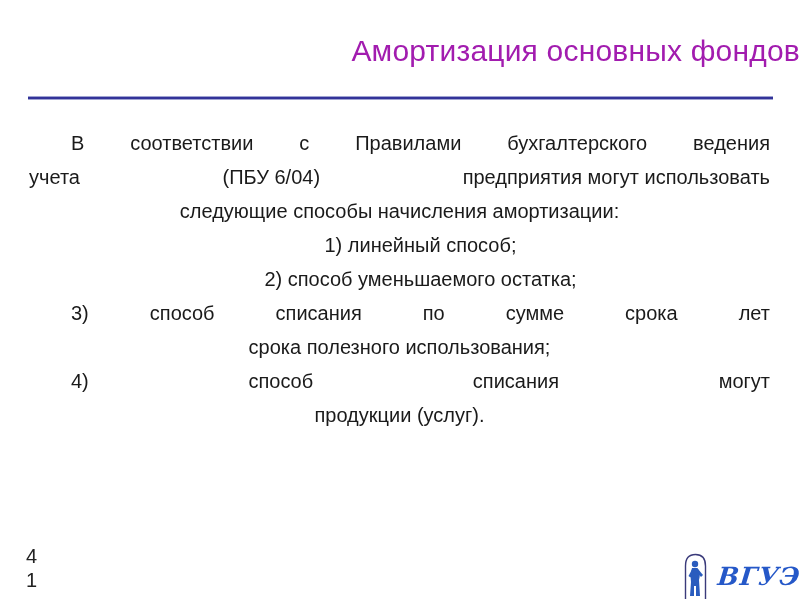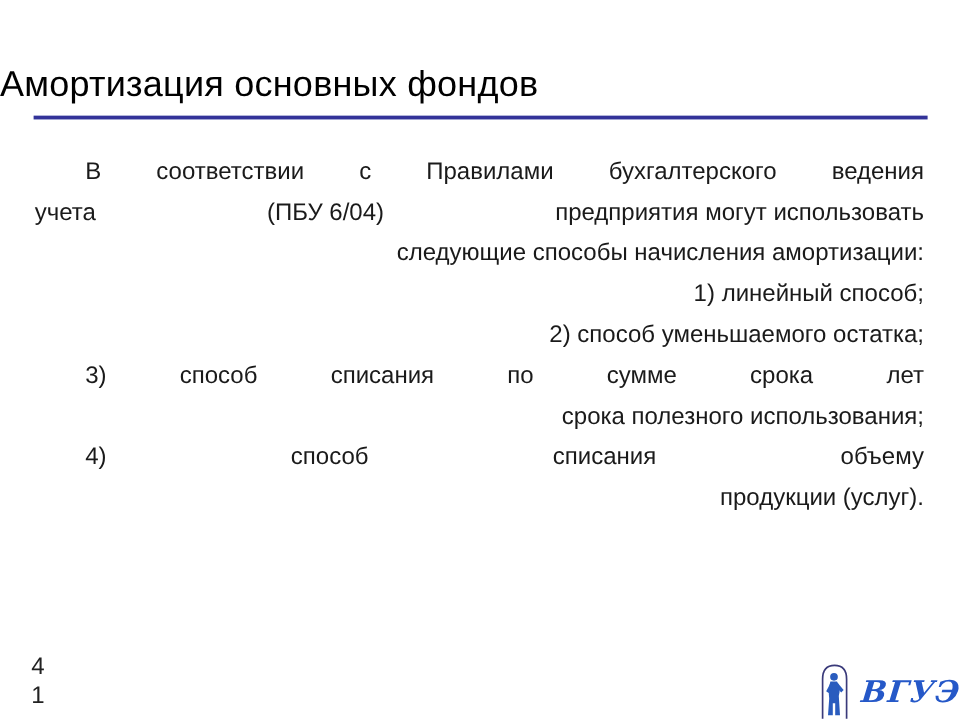--- a/index.html
+++ b/index.html
@@ -9,46 +9,45 @@
     height: 600px;
     background: #ffffff;
     font-family: "Liberation Sans", sans-serif;
     overflow: hidden;
   }
   .title {
     position: absolute;
     top: 34px;
     left: 0;
     width: 100%;
-    text-align: left;
+    text-align: right;
     font-size: 30px;
     font-weight: 400;
-    color: #000000;
+    color: #a21caf;
     letter-spacing: 0.2px;
-    margin-top: 20px;
   }
   .rule {
     position: absolute;
     left: 28px;
     top: 96px;
     width: 745px;
     height: 4px;
     background: linear-gradient(to bottom,
       #a0a4d2 0 25%, #333399 25% 75%, #a0a4d2 75% 100%);
   }
   .body-text {
     position: absolute;
     left: 29px;
     top: 126px;
     width: 741px;
     font-size: 20px;
     line-height: 34px;
     color: #1A1A1A;
   }
-  .line { display: flex; justify-content: flex-end; white-space: pre; }
+  .line { display: flex; justify-content: center; white-space: pre; }
   .line.justify { justify-content: space-between; }
   .line.indent { padding-left: 42px; }
   .page-num {
     position: absolute;
     left: 26px;
     top: 544px;
     display: flex;
     flex-direction: column;
     font-size: 20px;
     line-height: 24px;
@@ -83,21 +82,21 @@
   <div class="rule"></div>
 
   <div class="body-text" id="body-text">
       <div class="line justify indent"><span>В</span><span>соответствии</span><span>с</span><span>Правилами</span><span>бухгалтерского</span><span>ведения</span></div>
       <div class="line justify"><span>учета</span><span>(ПБУ 6/04)</span><span>предприятия могут использовать</span></div>
       <div class="line"><span>следующие способы начисления амортизации:</span></div>
       <div class="line indent"><span>1) линейный способ;</span></div>
       <div class="line indent"><span>2) способ уменьшаемого остатка;</span></div>
       <div class="line justify indent"><span>3)</span><span>способ</span><span>списания</span><span>по</span><span>сумме</span><span>срока</span><span>лет</span></div>
       <div class="line"><span>срока полезного использования;</span></div>
-      <div class="line justify indent"><span>4)</span><span>способ</span><span>списания</span><span>объему</span></div>
+      <div class="line justify indent"><span>4)</span><span>способ</span><span>списания</span><span>могут</span></div>
       <div class="line"><span>продукции (услуг).</span></div>
     </div>
 
   <div class="page-num">
     <span>4</span>
     <span>1</span>
   </div>
 
   <div class="logo">
     <svg width="27" height="48" viewBox="0 0 27 48">

